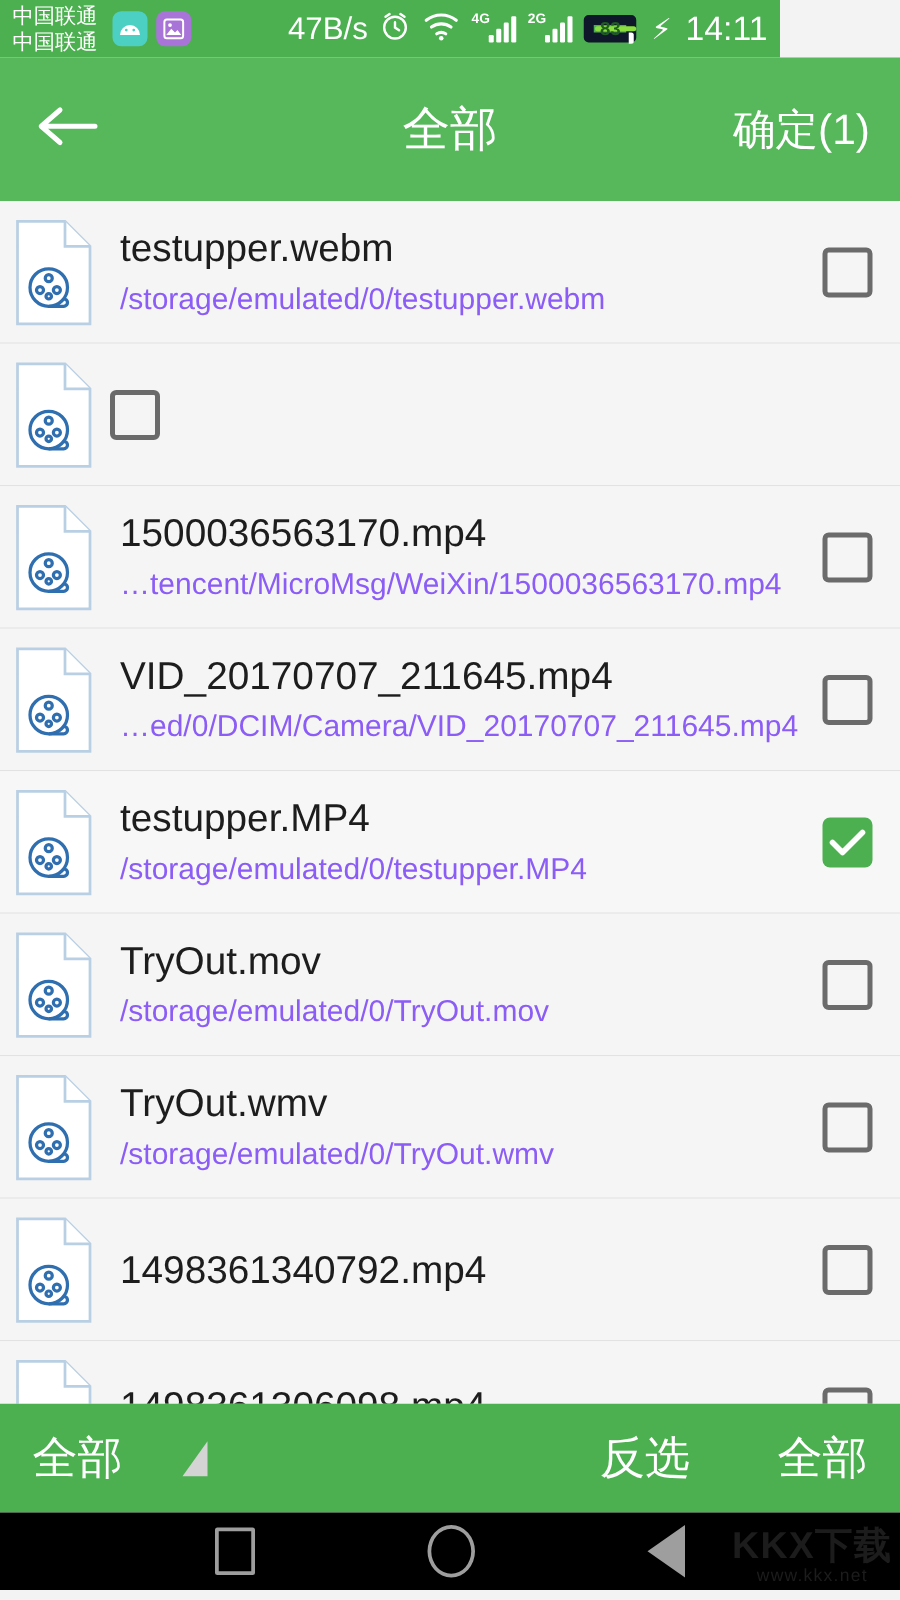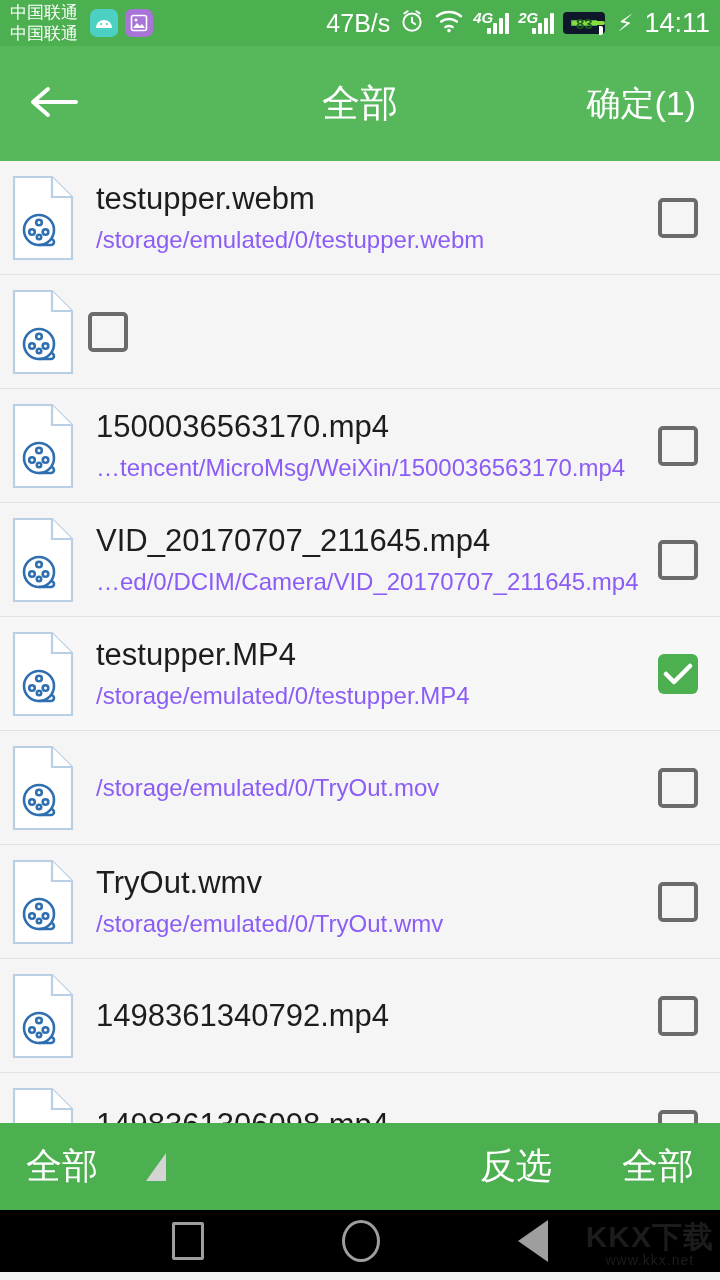--- a/index.html
+++ b/index.html
@@ -6,21 +6,21 @@
   html, body {
     width:720px; height:1280px;
     background:#000;
     font-family:"Liberation Sans","DejaVu Sans",sans-serif;
     overflow:hidden;
   }
   #screen { position:relative; width:720px; height:1280px; background:#f3f3f3; }
 
   
   .statusbar{
-    position:absolute; top:0; left:0; width:720px; height:46px;
+    position:absolute; top:0; left:0; width:624px; height:46px;
     background:#4caf50; display:flex; align-items:center; padding:0 10px;
     color:#fff;
   }
   .carriers{ display:flex; flex-direction:column; line-height:21px; font-size:17px; color:#fff; }
   .carriers span{ white-space:nowrap; }
   .sb-apps{ display:flex; gap:7px; margin-left:12px; align-items:center; }
   .appicon{ width:28px; height:28px; border-radius:7px; display:flex; align-items:center; justify-content:center; }
   .appicon.teal{ background:#4dd0c4; }
   .appicon.purple{ background:#a974d8; }
   .sb-right{ margin-left:auto; display:flex; align-items:center; gap:9px; }
@@ -28,21 +28,21 @@
   .clocktxt{ font-size:27px; margin-left:2px; }
   .batt{
     position:relative; width:42px; height:22px; border:8px solid #0f172a;
     border-radius:4px; display:flex; align-items:center; justify-content:center;
   }
   .batt:after{ content:""; position:absolute; right:-6px; top:6px; width:4px; height:9px; background:#fff; border-radius:0 2px 2px 0; }
   .batt-fill{ position:absolute; left:1px; top:1px; bottom:1px; width:33px; background:#8bdd3f; border-radius:2px; }
   .batt-num{ position:relative; font-size:15px; color:#1f5c1f; font-weight:bold; z-index:2; }
   .bolt{ font-size:23px; line-height:23px; margin-left:3px; }
   .sig{ display:flex; align-items:flex-end; gap:2px; height:22px; position:relative; padding-left:14px;}
-  .sig b{ position:absolute; left:0; top:-3px; font-size:15px; font-weight:bold;font-style:italic; }
+  .sig b{ position:absolute; left:0; top:-3px; font-size:11px; font-weight:bold; }
   .sig i{ display:block; width:4px; background:#fff; border-radius:1px; }
   .sig i:nth-child(2){ height:6px;} .sig i:nth-child(3){ height:11px;}
   .sig i:nth-child(4){ height:16px;} .sig i:nth-child(5){ height:21px;}
 
   
   .appbar{
     position:absolute; top:46px; left:0; width:720px; height:115px;
     background:#56b75b; display:flex; align-items:center; padding:0 24px;
   }
   .backbtn{ width:60px; height:60px; display:flex; align-items:center; justify-content:center; }
@@ -292,20 +292,21 @@
     <g transform="translate(10,38)" fill="none" stroke="#2f6fb0" stroke-width="2.6">
       <circle cx="17" cy="17" r="15"></circle>
       <circle cx="17" cy="9.5" r="2.8"></circle>
       <circle cx="10" cy="19" r="2.8"></circle>
       <circle cx="23.5" cy="19" r="2.8"></circle>
       <circle cx="17" cy="24" r="2.2"></circle>
       <path d="M17 32h12a3 3 0 0 0 0-6"></path>
     </g>
   </svg></div>
      <div class="rowtext">
+       <div class="fname">TryOut.mov</div>
        <div class="fpath">/storage/emulated/0/TryOut.mov</div>
      </div>
      <div class="cbox"></div>
         </div>
         <div class="row">
           <div class="fileicon">
   <svg width="62" height="86" viewBox="0 0 62 86">
     <path d="M2 2h38l20 20v62H2z" fill="#ffffff" stroke="#b9cfe4" stroke-width="2.2"></path>
     <path d="M40 2v20h20" fill="#ffffff" stroke="#b9cfe4" stroke-width="2.2"></path>
     <g transform="translate(10,38)" fill="none" stroke="#2f6fb0" stroke-width="2.6">

